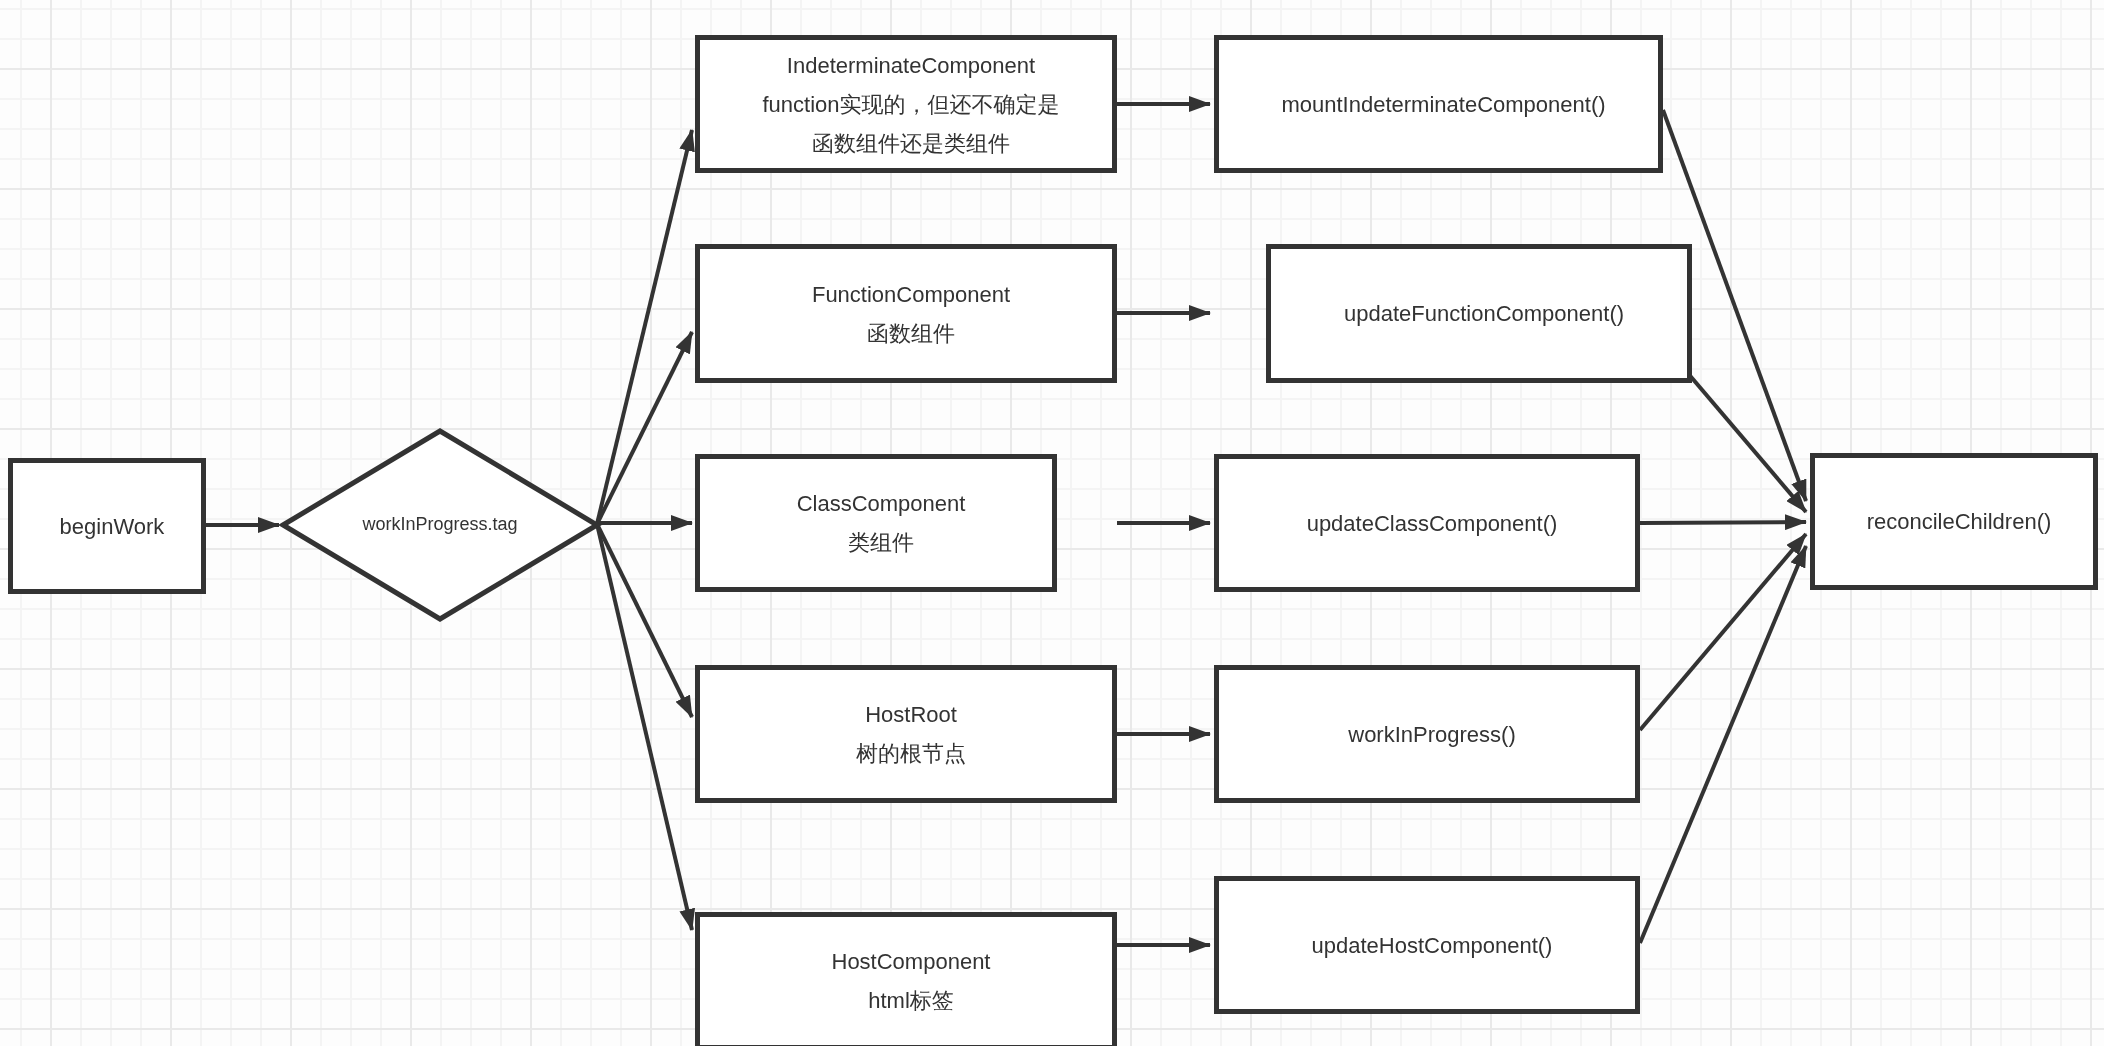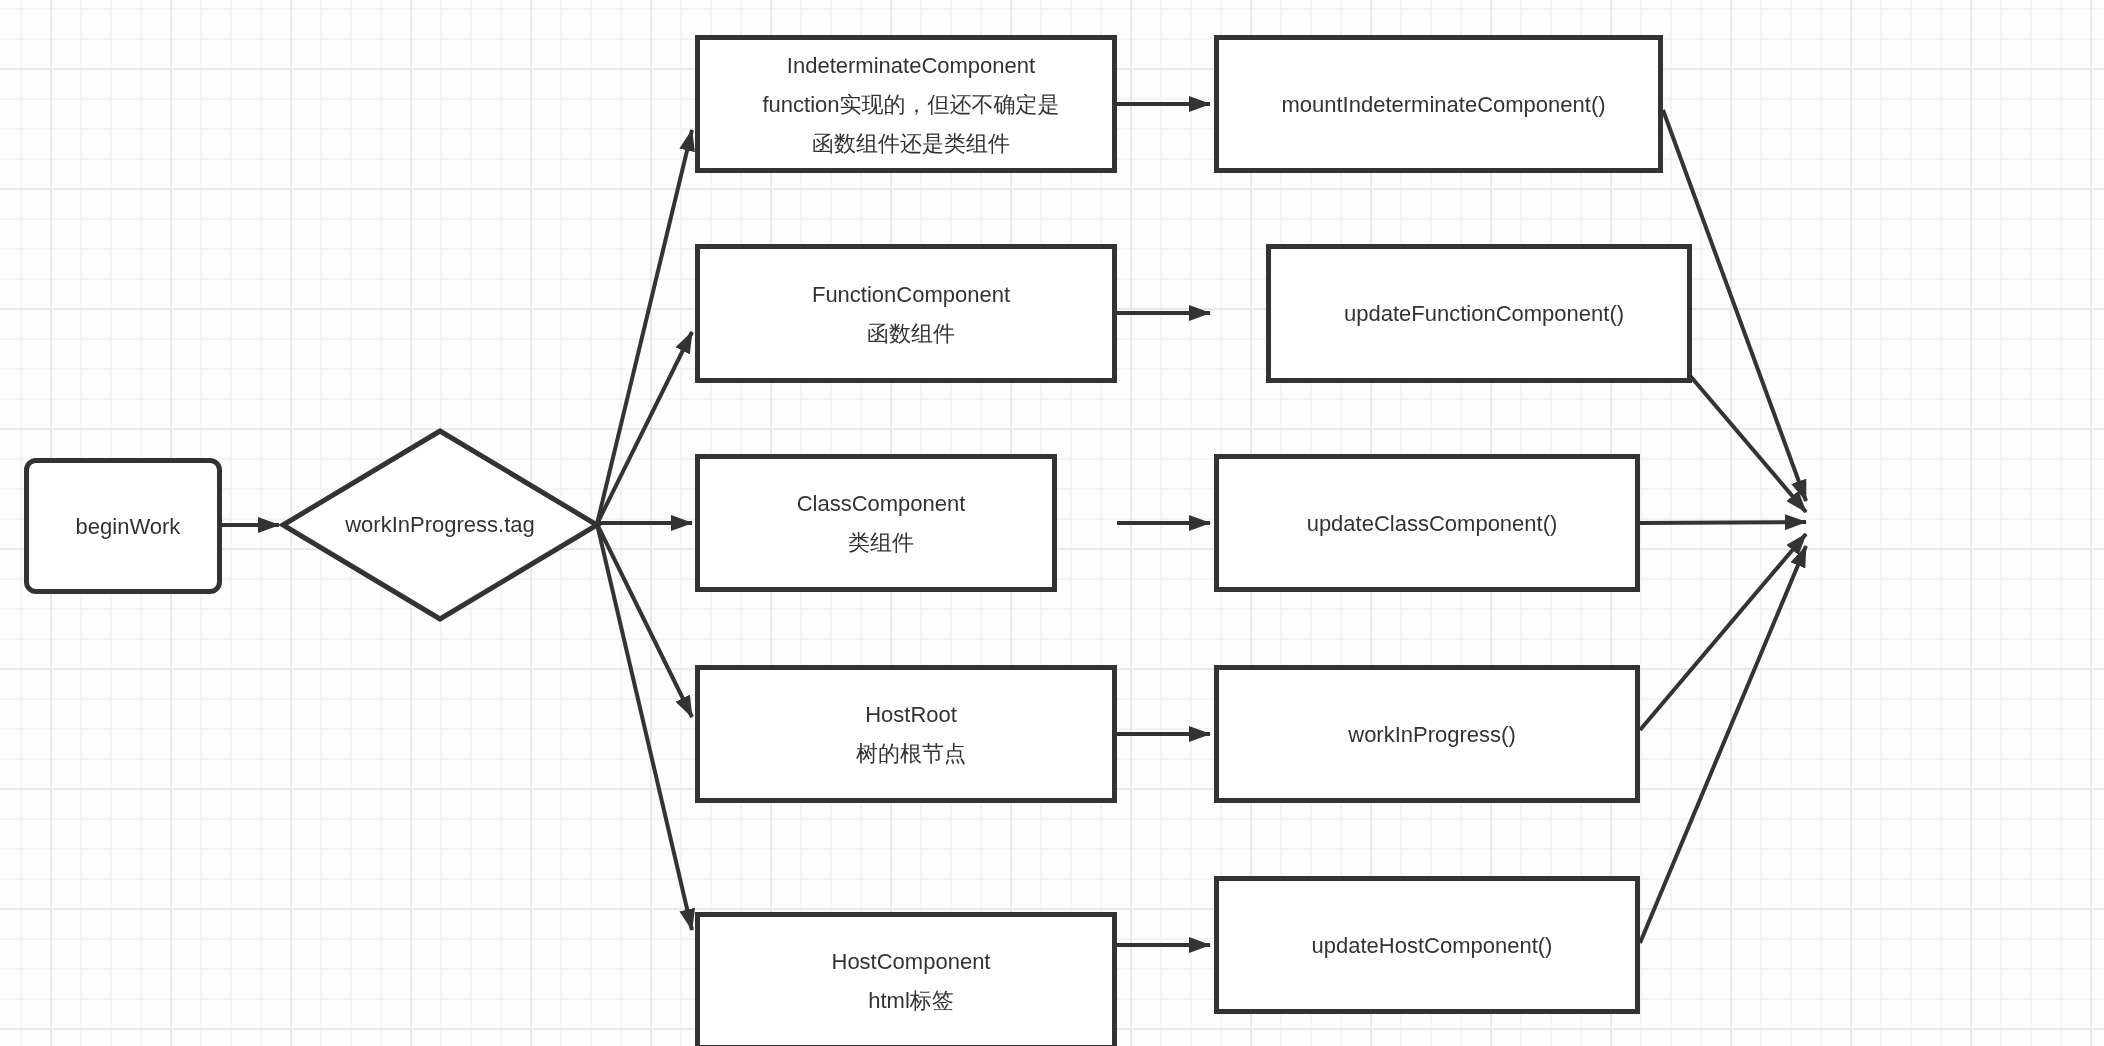--- a/index.html
+++ b/index.html
@@ -43,21 +43,21 @@
     padding-left: 10px;
   }
   .box .line { display: block; white-space: nowrap; }
   .diamond-label {
     position: absolute;
     left: 300px;
     top: 505px;
     width: 280px;
     text-align: center;
     color: #333333;
-    font-size: 22px;
+    font-size: 18px;
     line-height: 39px;
   }
   svg line, svg polygon.shape { stroke: #333333; }
 </style>
 </head>
 <body>
 
 <div id="canvas">
 
   <svg id="edges-svg" viewBox="0 0 2104 1046" xmlns="http://www.w3.org/2000/svg">
@@ -83,21 +83,21 @@
 
     <line x1="1663" y1="110" x2="1806" y2="501" stroke-width="4" marker-end="url(#arrow)"></line>
     <line x1="1640" y1="317" x2="1806" y2="512" stroke-width="4" marker-end="url(#arrow)"></line>
     <line x1="1640" y1="523" x2="1806" y2="522" stroke-width="4" marker-end="url(#arrow)"></line>
     <line x1="1640" y1="730" x2="1806" y2="534" stroke-width="4" marker-end="url(#arrow)"></line>
     <line x1="1640" y1="943" x2="1806" y2="546" stroke-width="4" marker-end="url(#arrow)"></line>
 
     <polygon class="shape" points="283,525 440,431 597,525 440,619" fill="#ffffff" stroke-width="5"></polygon>
   </svg>
 
-  <div class="box" style="left:24px; top:458px; width:198px; height:136px;border-radius:12px;">
+  <div class="box" style="left:8px; top:458px; width:198px; height:136px;">
     <span class="line">beginWork</span>
   </div>
 
   <div class="diamond-label">workInProgress.tag</div>
 
   <div class="box" style="left:695px; top:35px; width:422px; height:138px;">
     <span class="line">IndeterminateComponent</span>
     <span class="line">function实现的，但还不确定是</span>
     <span class="line">函数组件还是类组件</span>
   </div>
@@ -130,14 +130,17 @@
   </div>
 
   <div class="box" style="left:695px; top:876px; width:422px; height:138px;margin-top:36px;">
     <span class="line">HostComponent</span>
     <span class="line">html标签</span>
   </div>
   <div class="box" style="left:1214px; top:876px; width:426px; height:138px;">
     <span class="line">updateHostComponent()</span>
   </div>
 
+  <div class="box" style="left:1810px; top:453px; width:288px; height:137px;">
+    <span class="line">reconcileChildren()</span>
+  </div>
 
 </div>
 
 </body></html>

